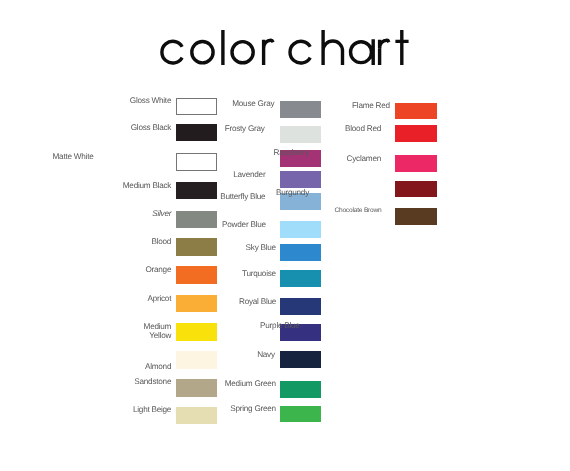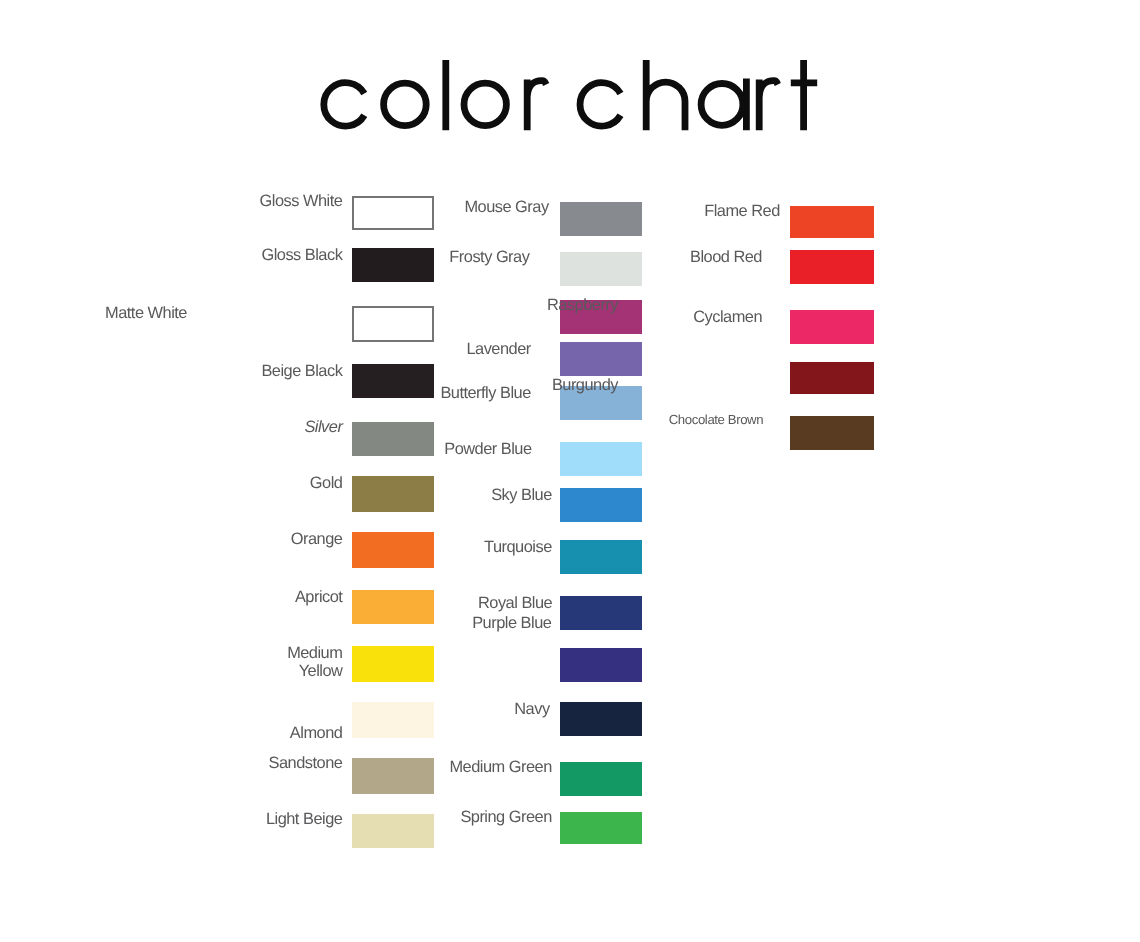--- a/index.html
+++ b/index.html
@@ -24,25 +24,25 @@
     <path d="M 182.15 46.77 A 10.85 10.85 0 1 0 182.15 57.62 M 191.80 52.20 A 10.65 10.65 0 1 1 213.10 52.20 A 10.65 10.65 0 1 1 191.80 52.20 Z M 222.90 30.00 L 222.90 65.10 M 232.00 52.20 A 10.60 10.60 0 1 1 253.20 52.20 A 10.60 10.60 0 1 1 232.00 52.20 Z M 263.60 39.70 L 263.60 65.10 M 263.60 48.60 C 263.80 43.00 266.80 40.20 271.00 40.30 C 272.60 40.35 272.50 41.10 273.10 42.30 M 310.25 46.77 A 10.85 10.85 0 1 0 310.25 57.62 M 323.10 30.00 L 323.10 65.10 M 323.10 50.70 A 9.70 9.70 0 0 1 342.50 50.70 L 342.50 65.10 M 350.55 52.20 A 10.45 10.45 0 1 1 371.45 52.20 A 10.45 10.45 0 1 1 350.55 52.20 Z M 373.20 39.30 L 373.20 65.10 M 379.60 39.70 L 379.60 65.10 M 379.60 48.60 C 379.80 43.00 382.80 40.20 387.00 40.30 C 388.60 40.35 388.30 41.10 388.90 42.30 M 401.80 30.00 L 401.80 65.10 M 395.40 41.40 L 408.60 41.40" fill="none" stroke="#0d0d0d" stroke-width="3.4" stroke-linecap="butt"></path>
   </svg>
   <div id="grid">
       <div class="swatch" style="left: 175.8px; top: 97.5px; width: 41px; height: 17.8px; background: rgb(255, 255, 255); border: 1px solid rgb(117, 117, 117);"></div>
       <div class="label" style="left: 0px; width: 171.2px; top: 96.1px;">Gloss White</div>
       <div class="swatch" style="left: 175.8px; top: 124.4px; width: 41px; height: 17.1px; background: rgb(35, 28, 30);"></div>
       <div class="label" style="left: 0px; width: 171.2px; top: 123px;">Gloss Black</div>
       <div class="swatch" style="left: 175.8px; top: 153.1px; width: 41px; height: 18.4px; background: rgb(255, 255, 255); border: 1px solid rgb(117, 117, 117);"></div>
       <div class="label" style="left: 0px; width: 146px; top: 151.7px; text-align: center;">Matte White</div>
       <div class="swatch" style="left: 175.8px; top: 181.9px; width: 41px; height: 17.5px; background: rgb(38, 31, 33);"></div>
-      <div class="label" style="left: 0px; width: 171.2px; top: 180.5px;">Beige Black</div>
+      <div class="label" style="left: 0px; width: 171.2px; top: 180.5px;">Medium Black</div>
       <div class="swatch" style="left: 175.8px; top: 210.6px; width: 41px; height: 17.2px; background: rgb(131, 136, 131);"></div>
       <div class="label" style="left: 0px; width: 171.2px; top: 209.2px; font-style: italic;">Silver</div>
       <div class="swatch" style="left: 175.8px; top: 238.2px; width: 41px; height: 17.8px; background: rgb(140, 124, 69);"></div>
-      <div class="label" style="left: 0px; width: 171.2px; top: 236.8px;">Gold</div>
+      <div class="label" style="left: 0px; width: 171.2px; top: 236.8px;">Blood</div>
       <div class="swatch" style="left: 175.8px; top: 266.4px; width: 41px; height: 17.9px; background: rgb(242, 109, 34);"></div>
       <div class="label" style="left: 0px; width: 171.2px; top: 265px;">Orange</div>
       <div class="swatch" style="left: 175.8px; top: 295px; width: 41px; height: 16.5px; background: rgb(251, 174, 54);"></div>
       <div class="label" style="left: 0px; width: 171.2px; top: 293.6px;">Apricot</div>
       <div class="swatch" style="left: 175.8px; top: 323px; width: 41px; height: 17.8px; background: rgb(249, 226, 12);"></div>
       <div class="label" style="left: 0px; width: 171.2px; top: 321.6px;">Medium
 Yellow</div>
       <div class="swatch" style="left: 175.8px; top: 351.1px; width: 41px; height: 17.6px; background: rgb(253, 244, 225);"></div>
       <div class="label" style="left: 0px; width: 171.2px; top: 349.7px; margin-top: 12px;">Almond</div>
       <div class="swatch" style="left: 175.8px; top: 378.8px; width: 41px; height: 18px; background: rgb(178, 167, 136);"></div>
@@ -61,21 +61,21 @@
       <div class="label" style="left: 0px; width: 265.4px; top: 191.8px;">Butterfly Blue</div>
       <div class="swatch" style="left: 279.9px; top: 221.2px; width: 41.3px; height: 16.8px; background: rgb(159, 221, 250);"></div>
       <div class="label" style="left: 0px; width: 265.8px; top: 219.8px;">Powder Blue</div>
       <div class="swatch" style="left: 279.9px; top: 244.4px; width: 41.3px; height: 17px; background: rgb(46, 136, 205);"></div>
       <div class="label" style="left: 0px; width: 275.9px; top: 243px;">Sky Blue</div>
       <div class="swatch" style="left: 279.9px; top: 270.4px; width: 41.3px; height: 16.8px; background: rgb(23, 144, 176);"></div>
       <div class="label" style="left: 0px; width: 275.9px; top: 269px;">Turquoise</div>
       <div class="swatch" style="left: 279.9px; top: 298px; width: 41.3px; height: 17.3px; background: rgb(38, 56, 120);"></div>
       <div class="label" style="left: 0px; width: 276.1px; top: 296.6px;">Royal Blue</div>
       <div class="swatch" style="left: 279.9px; top: 323.9px; width: 41.3px; height: 17.4px; background: rgb(54, 48, 128);"></div>
-      <div class="label" style="left: 0px; width: 275.7px; top: 307px;">Purple Blue</div>
+      <div class="label" style="left: 0px; width: 275.7px; top: 321px; padding-left: 24px;">Purple Blue</div>
       <div class="swatch" style="left: 279.9px; top: 350.9px; width: 41.3px; height: 17px; background: rgb(22, 36, 63);"></div>
       <div class="label" style="left: 0px; width: 274.8px; top: 349.5px;">Navy</div>
       <div class="swatch" style="left: 279.9px; top: 380.8px; width: 41.3px; height: 17.2px; background: rgb(18, 153, 100);"></div>
       <div class="label" style="left: 0px; width: 275.9px; top: 379.4px;">Medium Green</div>
       <div class="swatch" style="left: 279.9px; top: 405.8px; width: 41.3px; height: 16.7px; background: rgb(59, 181, 76);"></div>
       <div class="label" style="left: 0px; width: 275.9px; top: 404.4px;">Spring Green</div>
       <div class="swatch" style="left: 394.5px; top: 102.7px; width: 42.2px; height: 16.8px; background: rgb(236, 68, 37);"></div>
       <div class="label" style="left: 0px; width: 389.9px; top: 101.3px;">Flame Red</div>
       <div class="swatch" style="left: 394.5px; top: 125.3px; width: 42.2px; height: 17.1px; background: rgb(233, 32, 40);"></div>
       <div class="label" style="left: 0px; width: 381px; top: 123.9px;">Blood Red</div>

